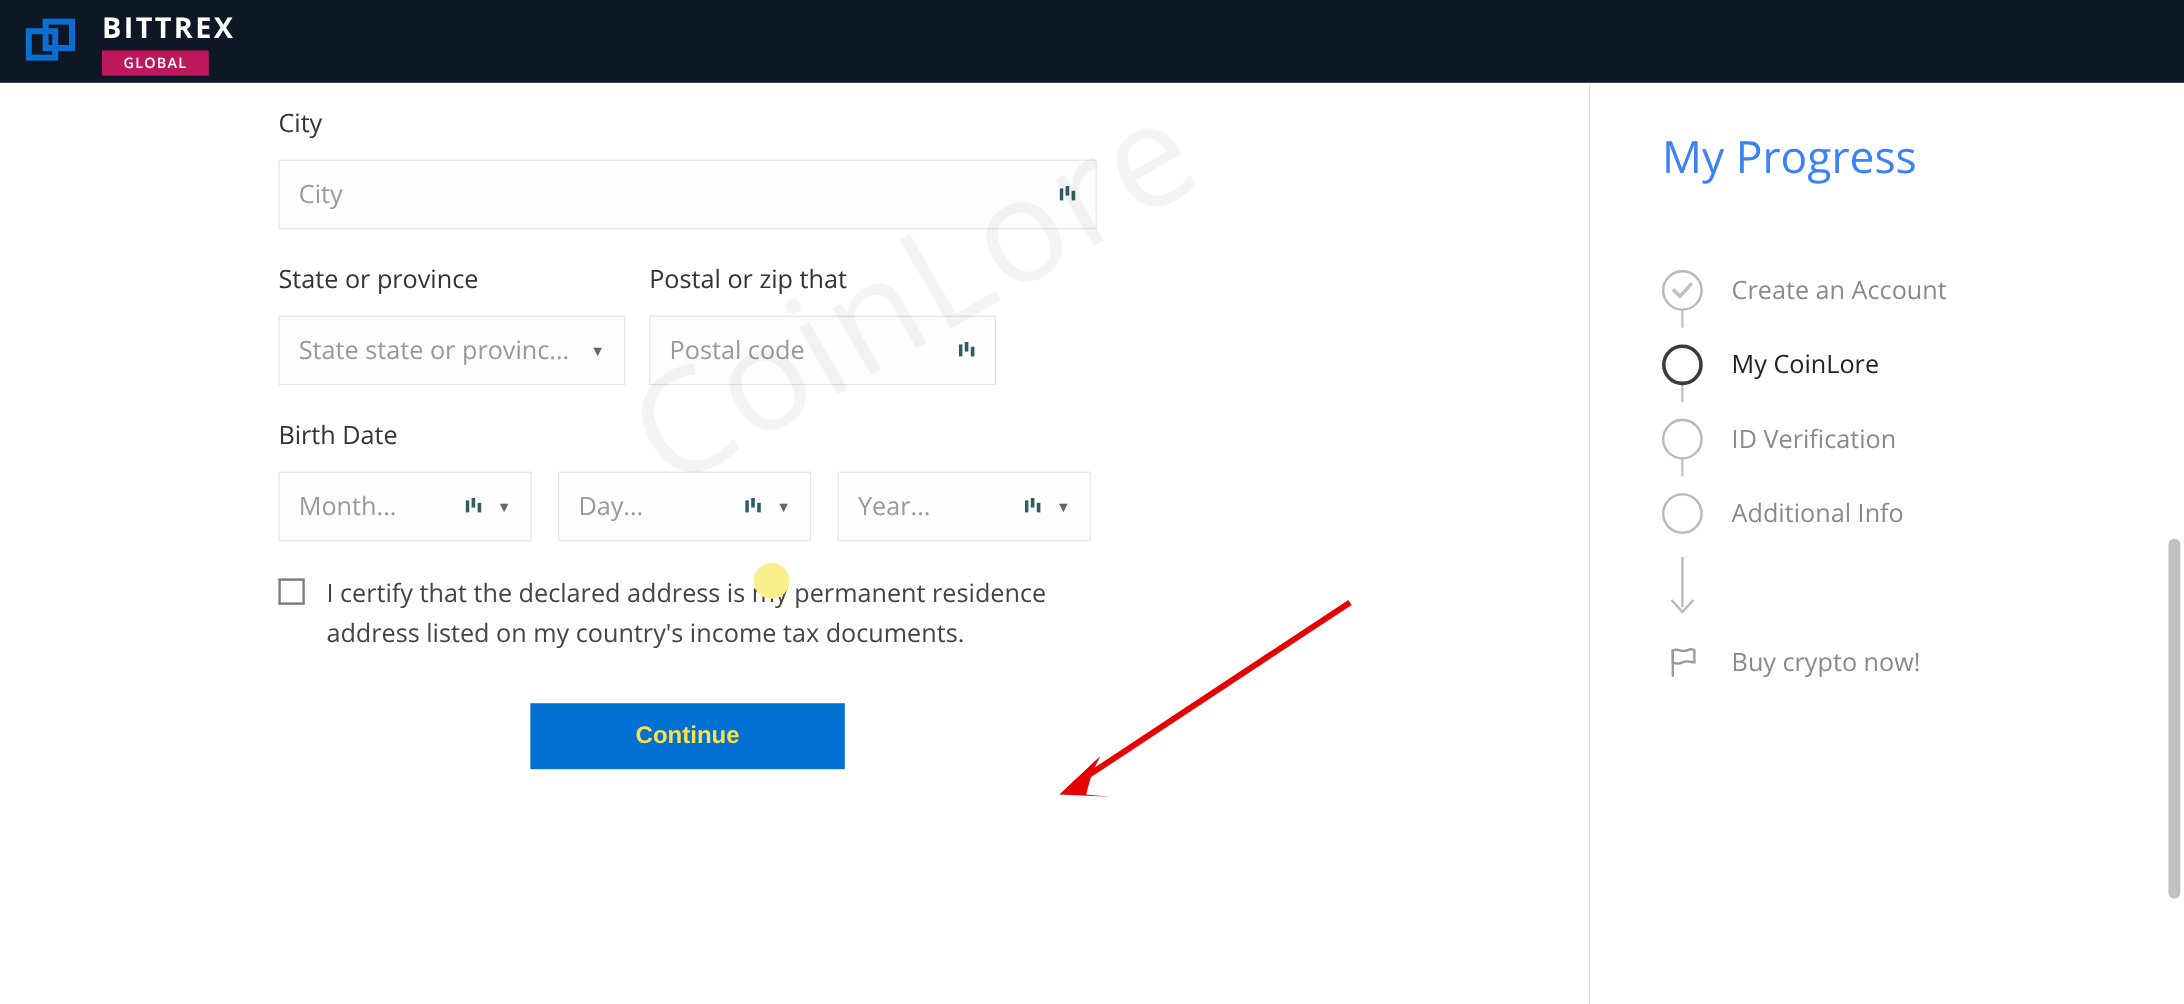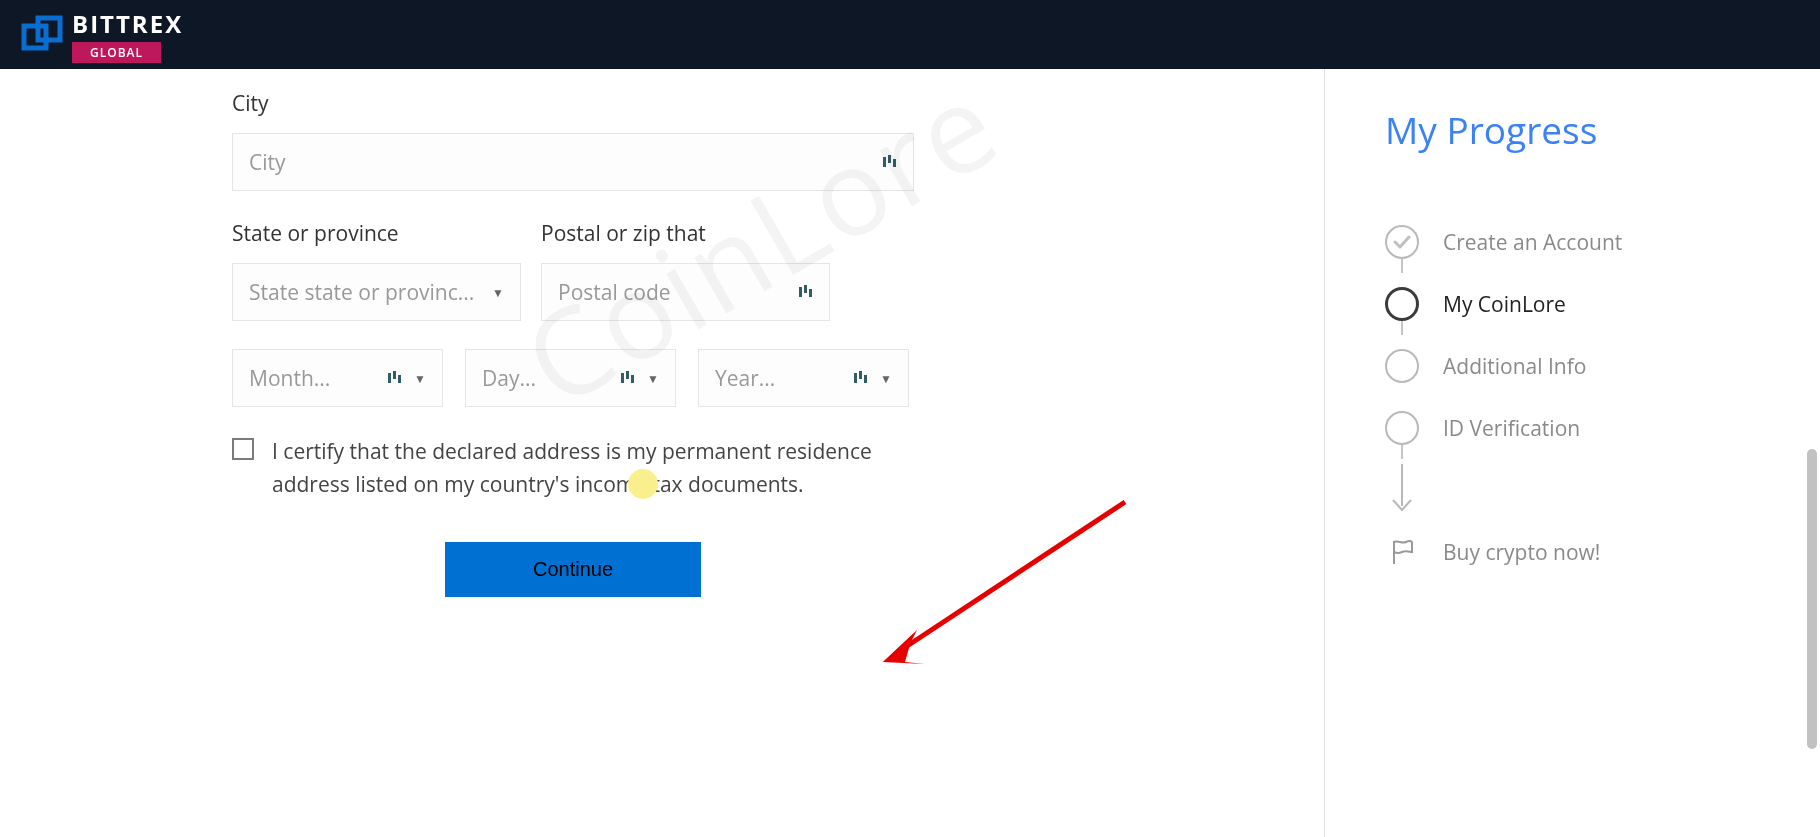--- a/index.html
+++ b/index.html
@@ -1,20 +1,20 @@
 <!DOCTYPE html>
 <html><head>
 <meta charset="utf-8">
 <style>
 * { margin: 0; padding: 0; box-sizing: border-box; }
 body { font-family: 'Open Sans', -apple-system, sans-serif; background: #fff; width: 1820px; height: 837px; overflow: hidden; position: relative; }
 
 
 .header { background: #0d1726; height: 69px; display: flex; align-items: center; padding-left: 20px; }
-.logo-wrap { display: flex; align-items: center; gap: 6px; }
+.logo-wrap { display: flex; align-items: center; gap: 19px; }
 .logo-icon svg { display: block; }
 .logo-text-wrap { display: flex; flex-direction: column; align-items: flex-start; }
 .brand-name { color: #fff; font-size: 24px; font-weight: 700; letter-spacing: 2px; }
 .brand-sub { background: #be185d; color: #fff; font-size: 12px; font-weight: 600; padding: 2px 18px; margin-top: 2px; letter-spacing: 1px; }
 
 
 .content { display: flex; height: calc(100% - 69px); }
 .main { flex: 1; padding: 20px 80px 0 232px; position: relative; }
 .divider { width: 1px; background: #e0e0e0; height: 100%; }
 .sidebar { width: 495px; padding: 35px 40px 0 60px; position: relative; }
@@ -33,21 +33,21 @@
 .row-2 .col { flex: 1; }
 
 .row-3 { display: flex; gap: 22px; }
 .row-3 .col { width: 211px; }
 
 .checkbox-row { display: flex; align-items: flex-start; gap: 18px; margin-top: 28px; }
 .checkbox { width: 22px; height: 22px; border: 2px solid #7b7b7b; flex-shrink: 0; margin-top: 3px; }
 .checkbox-label { font-size: 21px; color: #444; line-height: 1.55; max-width: 640px; }
 
 .btn-row { display: flex; justify-content: center; margin-top: 42px; }
-.btn { background: #0070d2; color: #000000; font-size: 20px; font-weight: 400; padding: 16px 88px; border: none; cursor: pointer; }
+.btn { background: #0070d2; color: #fde047; font-size: 20px; font-weight: 700; padding: 16px 88px; border: none; cursor: pointer; }
 
 
 .sb-title { font-size: 37px; color: #3b82f6; font-weight: 400; margin-bottom: 56px; }
 .steps { display: flex; flex-direction: column; position: relative; }
 .step { display: flex; align-items: center; gap: 24px; position: relative; min-height: 62px; }
 .bullet { width: 34px; height: 34px; border-radius: 50%; border: 2px solid #b9b9b9; background: #fff; display: flex; align-items: center; justify-content: center; flex-shrink: 0; z-index: 2; }
 .bullet.current { border: 3px solid #3b3b3b; }
 .bullet.done svg { stroke: #c0c0c0; }
 .step-label { font-size: 21px; color: #8a8a8a; }
 .step.current .step-label { color: #222; font-weight: 400; }
@@ -129,20 +129,21 @@
                   <rect x="5" y="0" width="3" height="8"></rect>
                   <rect x="10" y="4" width="3" height="8"></rect>
                 </g>
               </svg>
           </span>
         </div>
       </div>
     </div>
 
     <div class="field-group">
+      <label class="label">Birth Date</label>
       <div class="row-3">
         <div class="col">
           <div class="select-box">
             <span class="select-val">Month...</span>
             <span class="lp-icon">
               <svg width="14" height="14" viewBox="0 0 14 14">
                   <g fill="#2f5d62">
                     <rect x="0" y="2" width="3" height="10"></rect>
                     <rect x="5" y="0" width="3" height="8"></rect>
                     <rect x="10" y="4" width="3" height="8"></rect>
@@ -224,27 +225,27 @@
       </div>
 
       <div class="step current">
         <div class="bullet current"></div>
         <span class="step-label">My CoinLore</span>
         <div class="connector"></div>
       </div>
 
       <div class="step">
         <div class="bullet"></div>
-        <span class="step-label">Additional Info</span>
-      </div>
-
-      <div class="step">
-        <div class="bullet"></div>
         <span class="step-label">ID Verification</span>
         <div class="connector"></div>
+      </div>
+
+      <div class="step">
+        <div class="bullet"></div>
+        <span class="step-label">Additional Info</span>
       </div>
 
       <div class="step">
         <div class="arrow-down">
           <svg width="34" height="52" viewBox="0 0 34 52">
             <line x1="17" y1="0" x2="17" y2="42" stroke="#b9b9b9" stroke-width="2"></line>
             <path d="M8 36 L17 46 L26 36" fill="none" stroke="#b9b9b9" stroke-width="2"></path>
           </svg>
         </div>
       </div>

